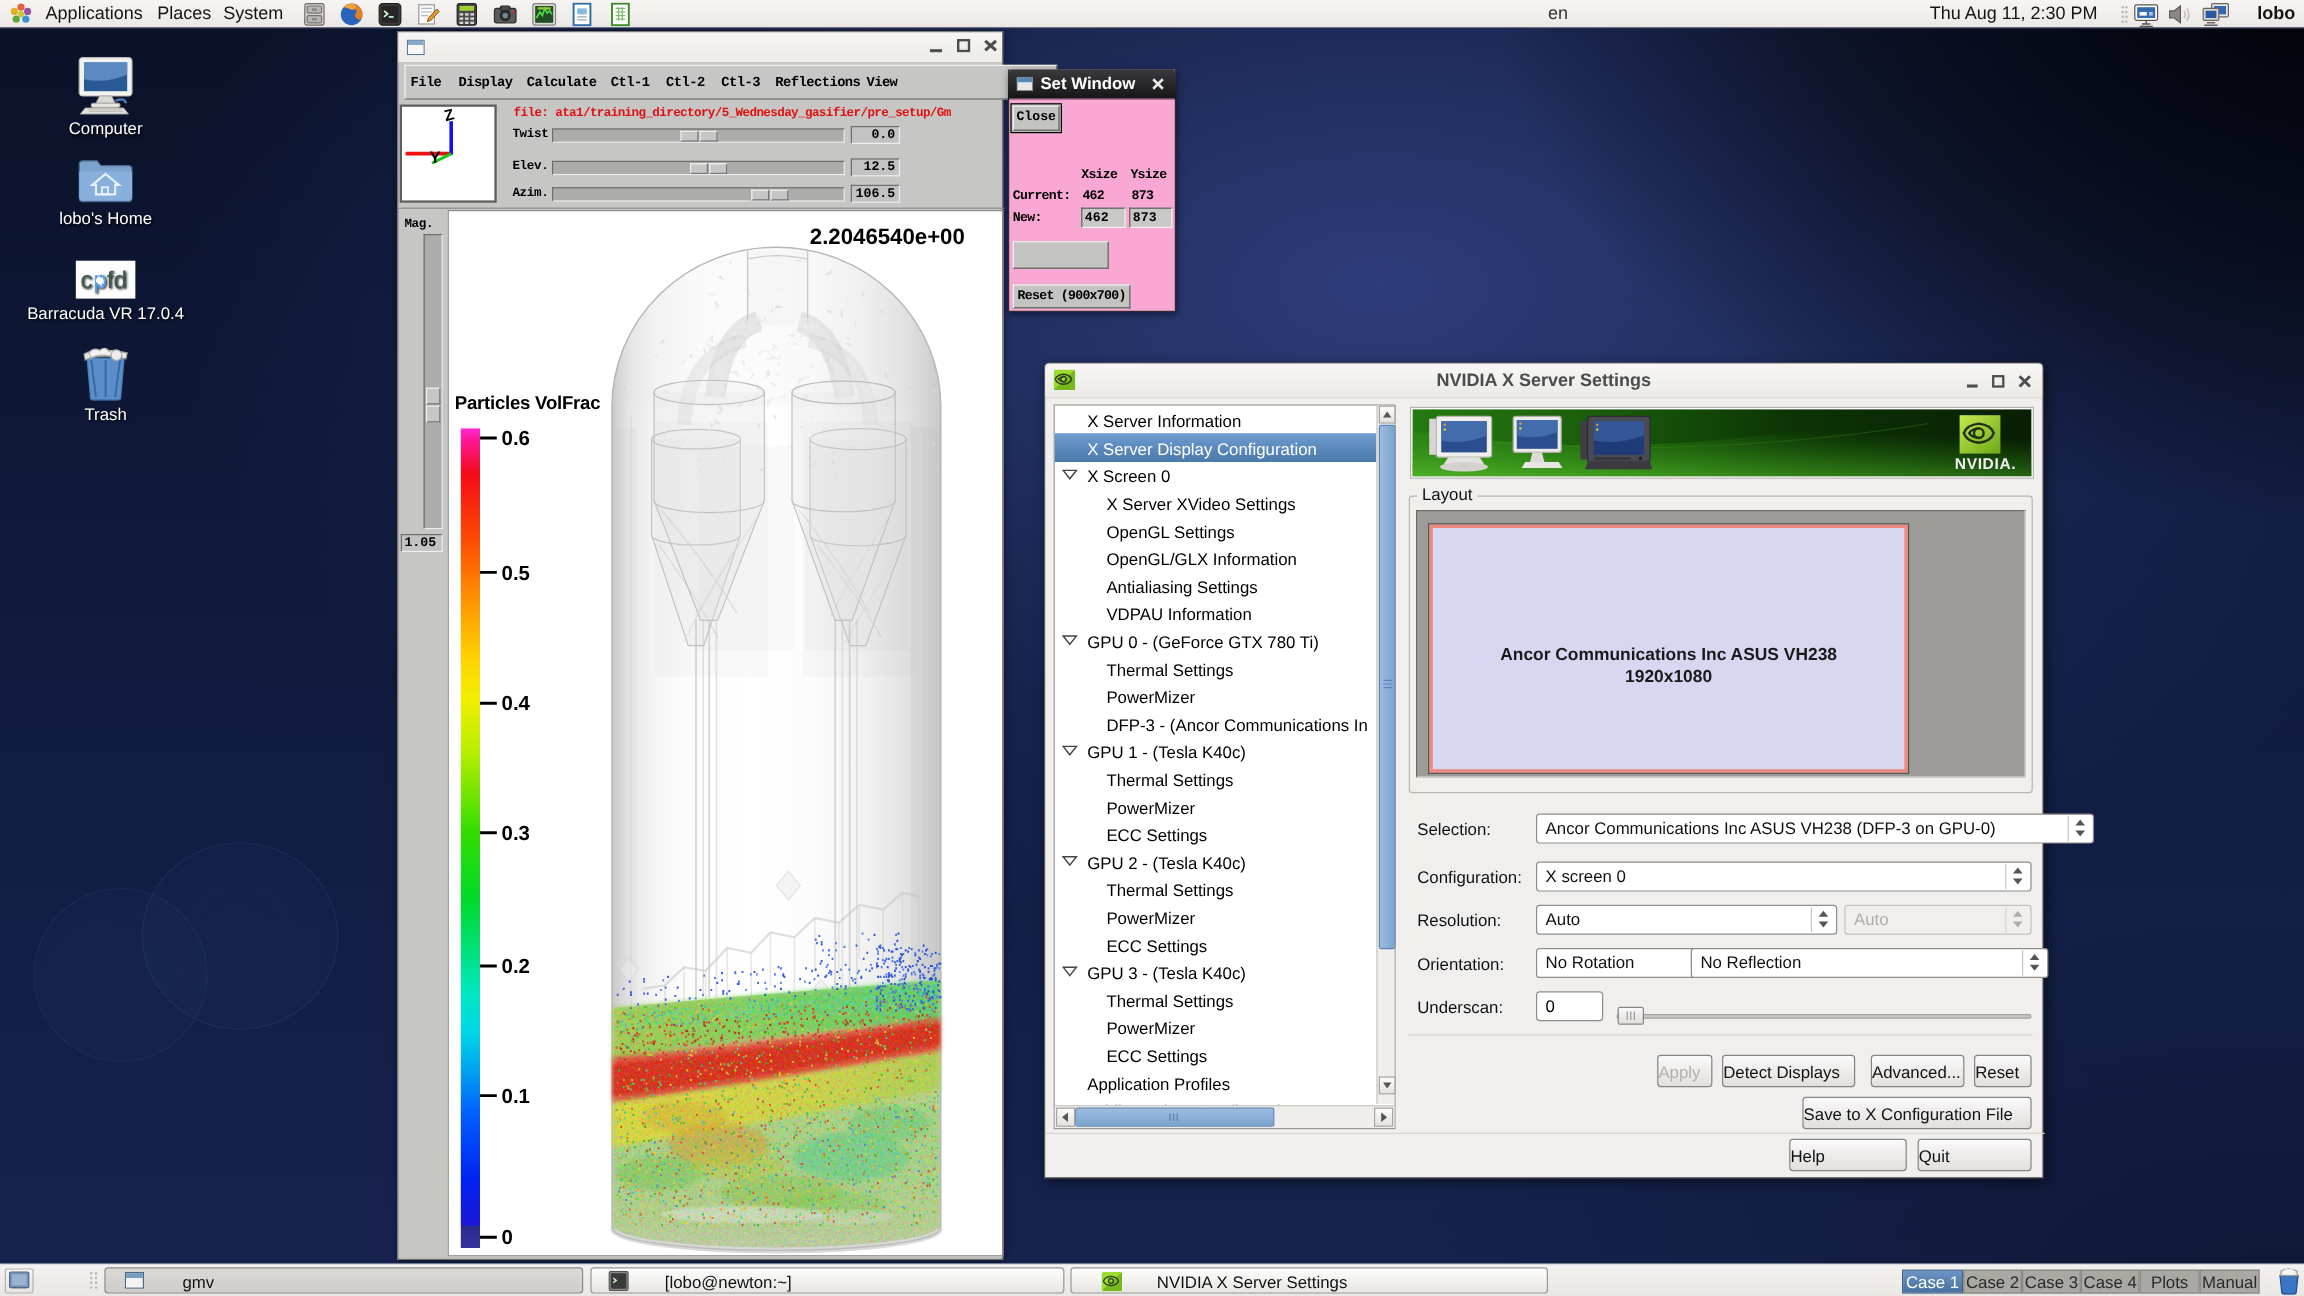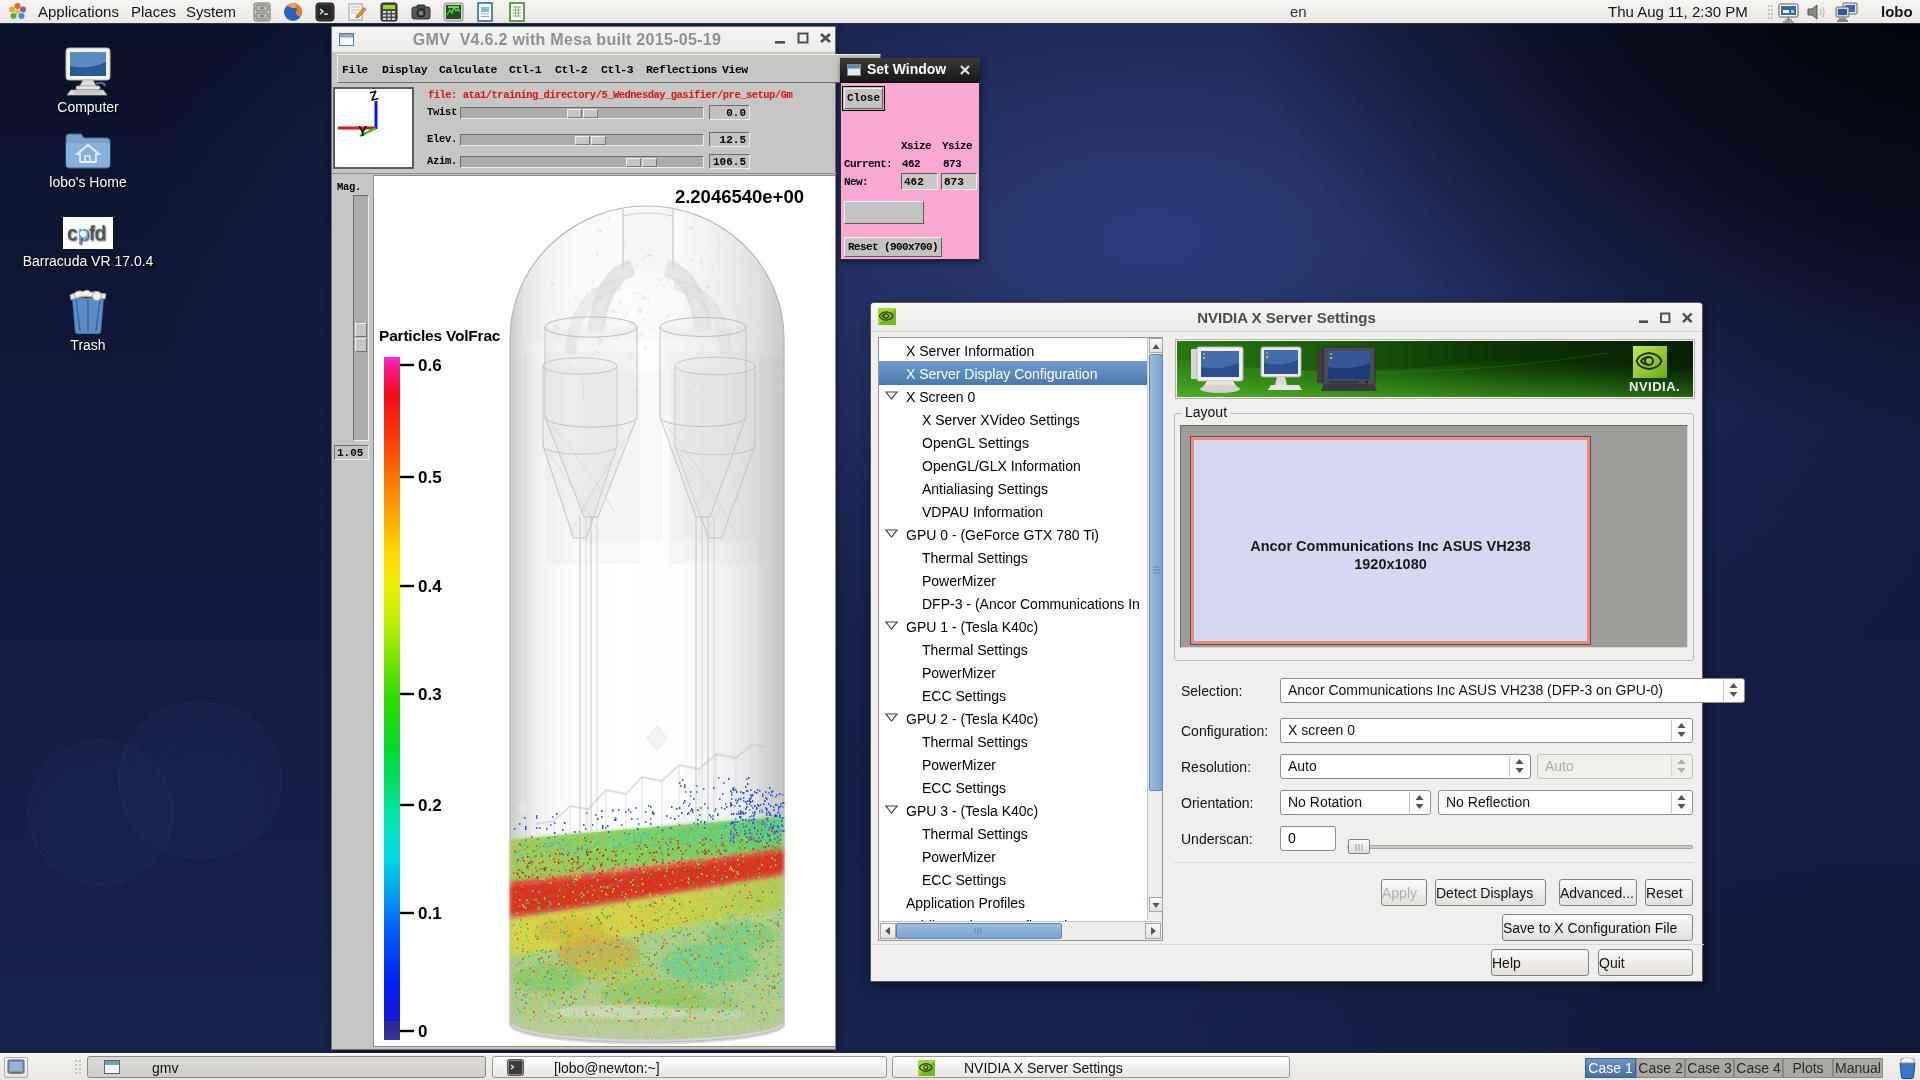--- a/index.html
+++ b/index.html
@@ -122,21 +122,21 @@
       <path d="M6 12h8M6 14.5h8" stroke="#9aa" stroke-width="1"></path>
     </svg>
 <svg class="abs" style="left:507px;top:2px" width="20" height="20" viewBox="0 0 20 20">
       <rect x="3" y="1" width="14" height="18" fill="#fff" stroke="#3a8a28" stroke-width="1.6"></rect>
       <g stroke="#7ab86a" stroke-width="1">
         <path d="M6 5h8M6 8h8M6 11h8M6 14h8"></path>
         <path d="M8.5 4v11M11.5 4v11"></path>
       </g>
     </svg>
 <span class="mtxt" style="left:1290px;color:#333">en</span>
-<span class="mtxt" style="left:1608px;width:140px;">Thu Aug 11,  2:30 PM</span>
+<span class="mtxt" style="left:1608px;width:140px;text-align:center">Thu Aug 11,  2:30 PM</span>
 <svg class="abs" style="left:1767px;top:4px" width="7" height="16">
       <g fill="#b8b5b1">
         <circle cx="2" cy="2" r="1"></circle>
         <circle cx="5" cy="2" r="1"></circle>
         <circle cx="2" cy="6" r="1"></circle>
         <circle cx="5" cy="6" r="1"></circle>
         <circle cx="2" cy="10" r="1"></circle>
         <circle cx="5" cy="10" r="1"></circle>
         <circle cx="2" cy="14" r="1"></circle>
         <circle cx="5" cy="14" r="1"></circle>
@@ -209,21 +209,20 @@
 <circle cx="33" cy="12" r="4.5" fill="#eeeeec" stroke="#a8a8a6"></circle>
 </svg>
 <div>Trash</div></div>
 
 <div id="gmv" class="abs">
 <div id="gmvtitle">
 <svg class="abs" style="left:7px;top:6px" width="15" height="13">
         <rect x="0.5" y="0.5" width="14" height="12" fill="#f8f8f6" stroke="#5a7a9a"></rect>
         <rect x="1" y="1" width="13" height="3.5" fill="#88aac8"></rect>
       </svg>
-<div class="t">GMV&nbsp; V4.6.2 with Mesa built 2015-05-19</div>
 <svg class="abs" style="right:0px;top:5px" width="62" height="12" viewBox="0 0 62 12">
 <rect x="2" y="9" width="10" height="2.6" fill="#4d4d4d"></rect>
 <rect x="25.5" y="1.5" width="9" height="9" fill="none" stroke="#4d4d4d" stroke-width="2"></rect>
 <path d="M48 2 l9 8 M57 2 l-9 8" stroke="#4d4d4d" stroke-width="2.6"></path>
 </svg>
 </div>
 <div id="gmvmenu">
 <span class="mi" style="left:4px">File</span>
 <span class="mi" style="left:44px">Display</span>
 <span class="mi" style="left:101px">Calculate</span>
@@ -847,21 +846,21 @@
         </svg></div></div>
 <div class="combo" style="left:666px;top:451px;width:156px;background:#f1efec;color:#b0ada9;border-color:#c4c1bd">Auto<div class="arr" style="border-left-color:#d8d5d1"><svg width="19" height="20">
           <path d="M9.5 3 l4 5 h-8 z" fill="#b0ada9"></path>
           <path d="M9.5 17 l-4-5 h8 z" fill="#b0ada9"></path>
         </svg></div></div>
 <div class="nvlbl" style="left:310px;top:492px">Orientation:</div>
 <div class="combo" style="left:409px;top:487px;width:151px">No Rotation<div class="arr"><svg width="19" height="20">
           <path d="M9.5 3 l4 5 h-8 z" fill="#555"></path>
           <path d="M9.5 17 l-4-5 h8 z" fill="#555"></path>
         </svg></div></div>
-<div class="combo" style="left:567px;top:487px;width:255px">No Reflection<div class="arr"><svg width="19" height="20">
+<div class="combo" style="left:538px;top:487px;width:298px">No Reflection<div class="arr"><svg width="19" height="20">
           <path d="M9.5 3 l4 5 h-8 z" fill="#555"></path>
           <path d="M9.5 17 l-4-5 h8 z" fill="#555"></path>
         </svg></div></div>
 <div class="nvlbl" style="left:310px;top:528px">Underscan:</div>
 <div class="abs" style="left:409px;top:523px;width:56px;height:25px;background:#fff;border:1px solid #918e8a;border-radius:3px;font-size:14px;padding:3px 0 0 7px">0</div>
 <div class="abs" style="left:476px;top:542px;width:346px;height:4px;background:#cbc8c4;border:1px solid #a5a29e;border-radius:2px"></div>
 <div class="abs" style="left:477px;top:536px;width:22px;height:15px;background:linear-gradient(#fbfafa,#e0ddda);border:1px solid #868380;border-radius:2px"><svg width="20" height="13">
         <path d="M7 3 v7 M10 3 v7 M13 3 v7" stroke="#999" stroke-width="1"></path>
       </svg></div>
 <div class="abs" style="left:303px;top:559px;width:520px;height:1px;background:#d8d5d1"></div>

